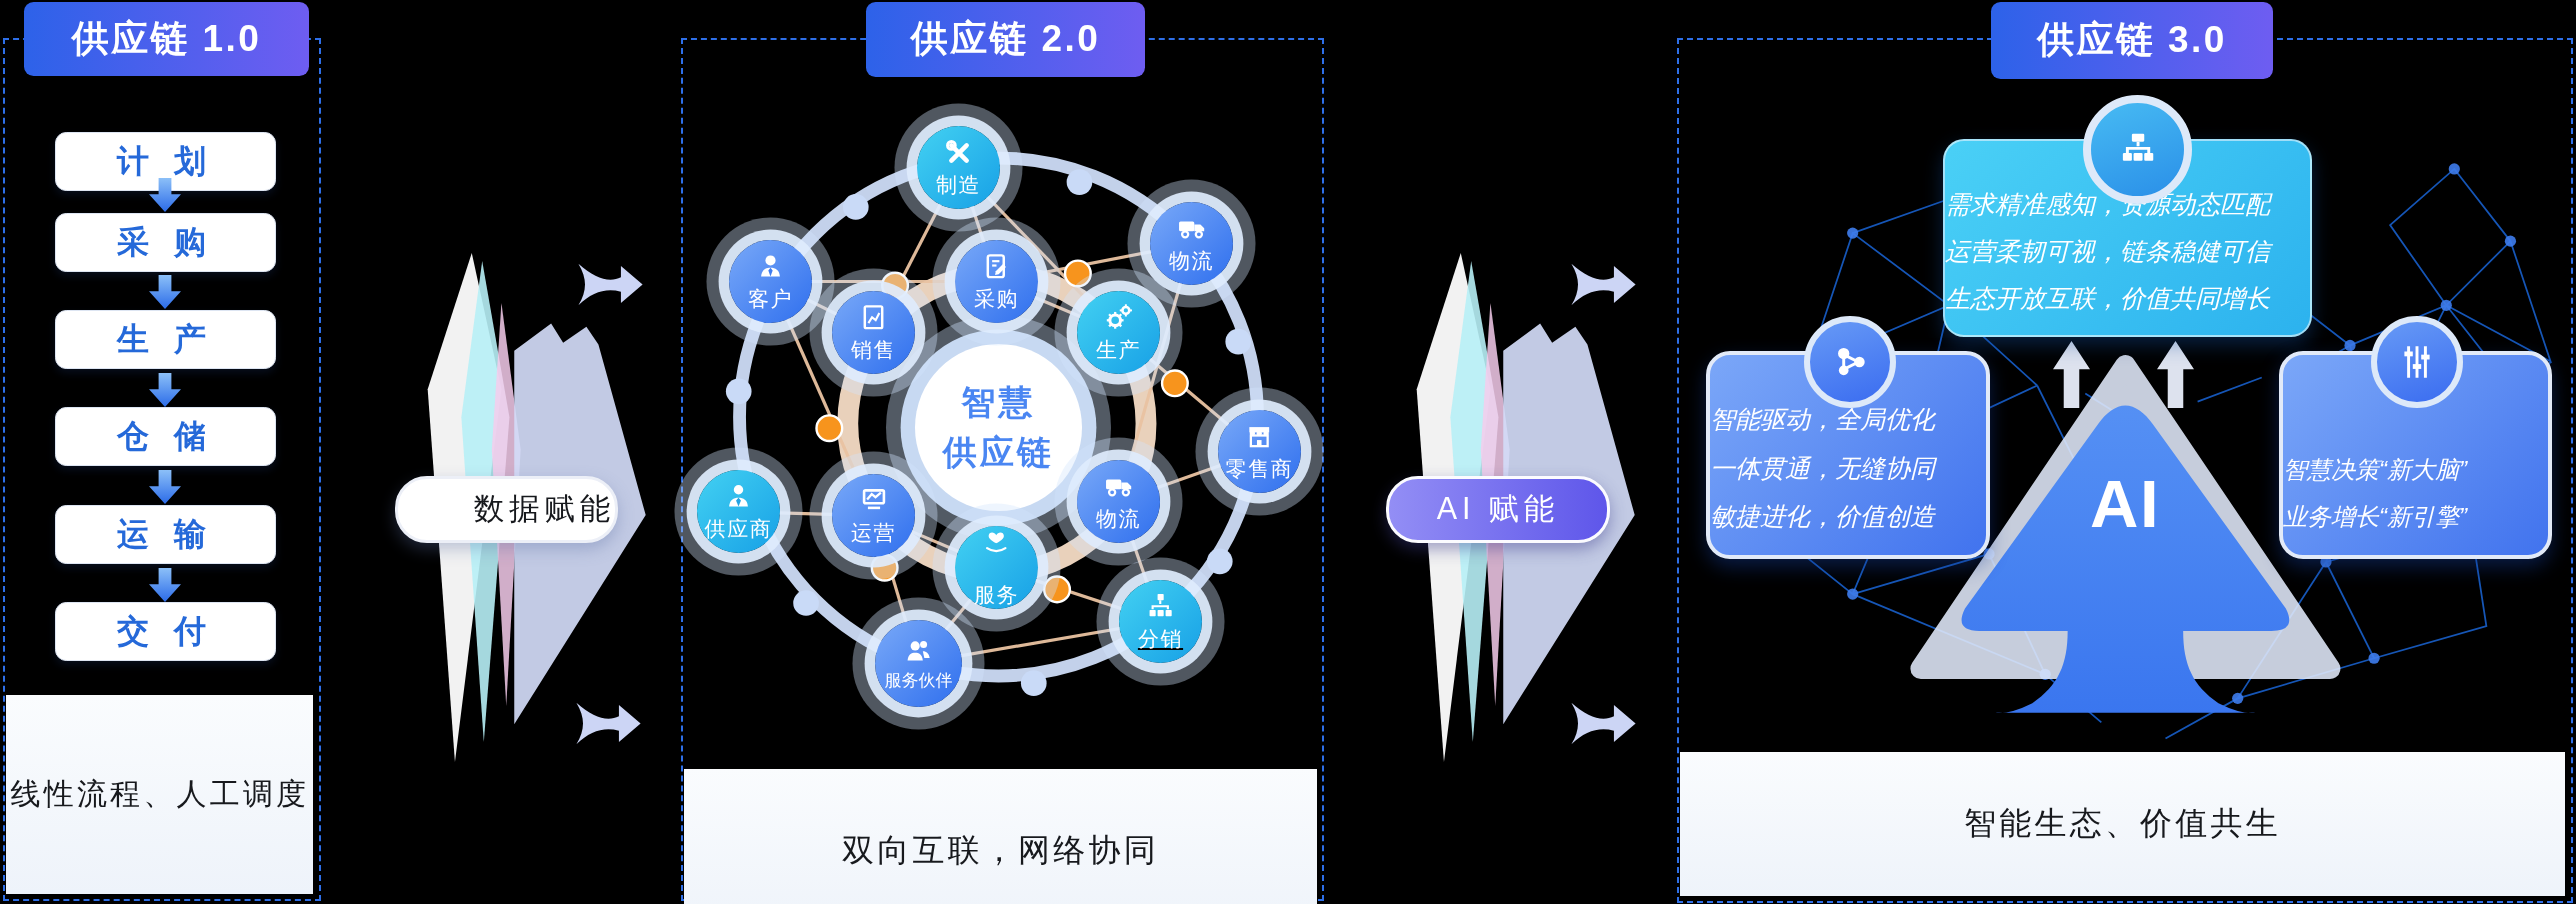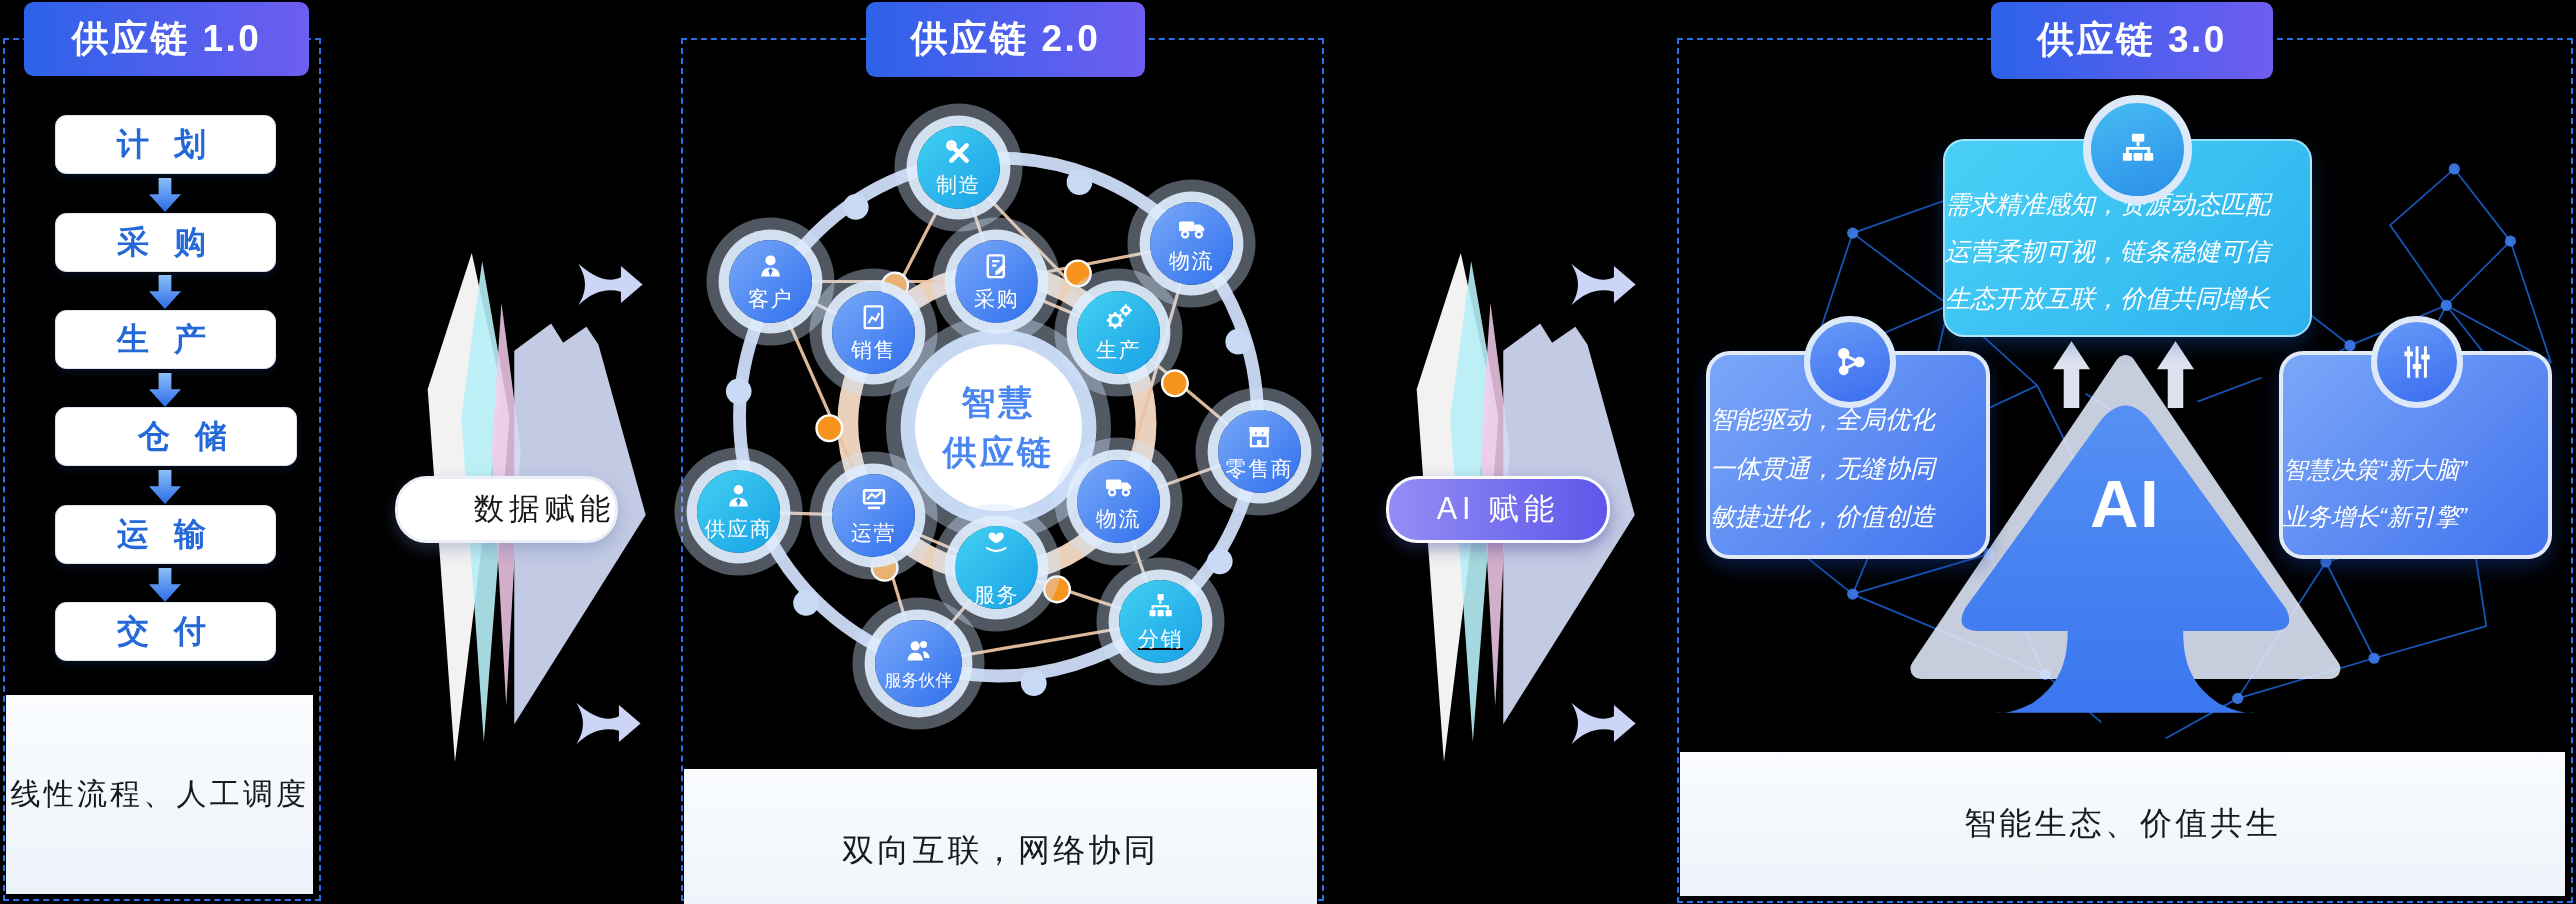--- a/index.html
+++ b/index.html
@@ -66,30 +66,30 @@
        clip-path:polygon(50% 0,100% 42%,71% 42%,71% 100%,29% 100%,29% 42%,0 42%);}
 </style>
 </head>
 <body>
 
 <div class="panel" style="left:3.2px;top:38px;width:314px;height:859px;"></div>
 <div class="hdr" style="left:24px;top:2.4px;width:285px;height:74px;">
   <span>供应链 1.0</span>
 </div>
 
-<div class="fbox" style="top:115px;">
+<div class="fbox" style="top:132px;">
     <span>计 划</span>
   </div>
 <div class="fbox" style="top:213px;">
     <span>采 购</span>
   </div>
 <div class="fbox" style="top:310px;">
     <span>生 产</span>
   </div>
-<div class="fbox" style="top:407px;padding-left:21px;">
+<div class="fbox" style="top:407px;">
     <span>仓 储</span>
   </div>
 <div class="fbox" style="top:505px;">
     <span>运 输</span>
   </div>
 <div class="fbox" style="top:602px;">
     <span>交 付</span>
   </div>
 
 <div class="farrow" style="top:178px;"></div>

